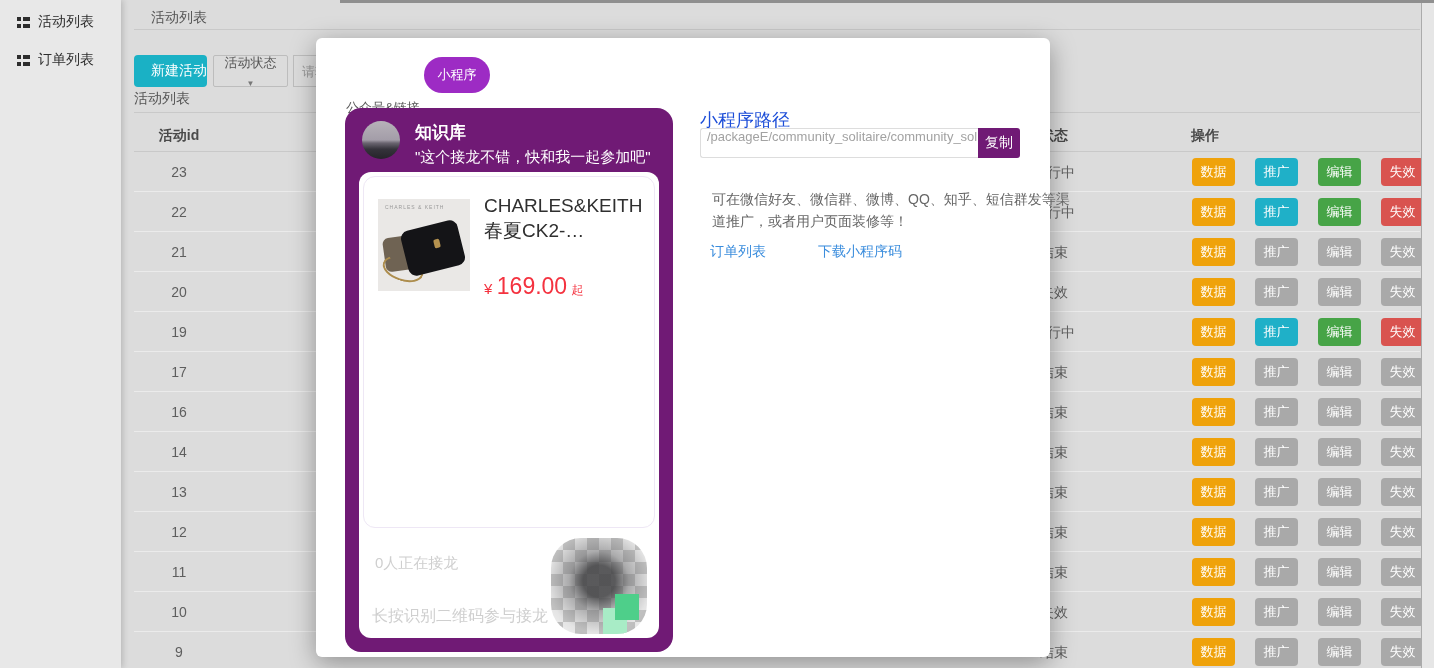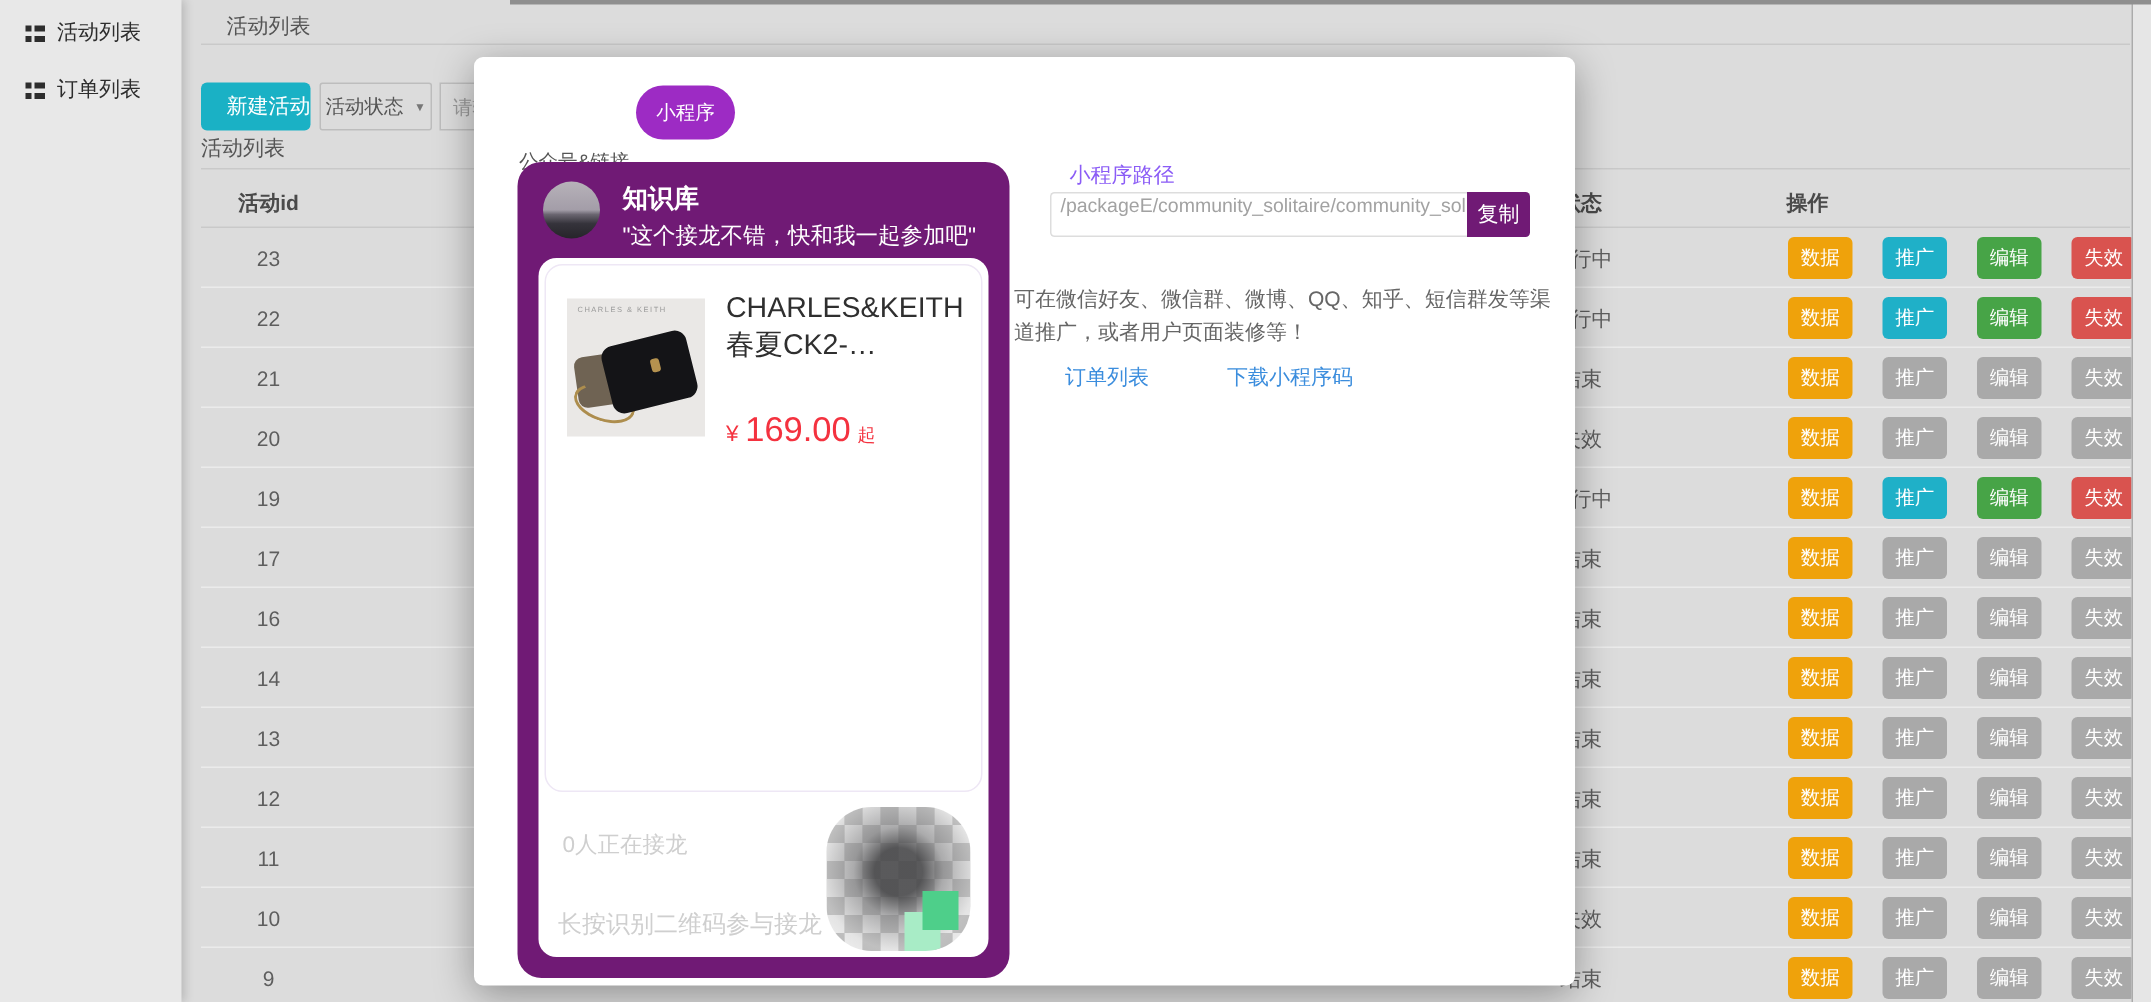--- a/index.html
+++ b/index.html
@@ -27,21 +27,21 @@
   
   .main { position:absolute; left:121px; top:0; right:0; height:668px; }
   .breadcrumb { position:absolute; left:30px; top:9px; font-size:14px; color:#555; }
   .hr { position:absolute; left:13px; right:14px; height:1px; background:#c9c9c9; }
   .hr1 { top:29px; } .hr2 { top:112px; } .hr3 { top:151px; }
 
   .btn-new { position:absolute; left:13px; top:55px; width:73px; height:32px; background:#1ab1c5; color:#fff;
              border:none; border-radius:4px; font-size:14px; font-family:inherit; cursor:pointer;text-align:right; }
   .sel-status { position:absolute; left:92px; top:55px; width:75px; height:32px; border:1px solid #bdbdbd;
                 border-radius:2px; color:#555; font-size:13px; display:flex; align-items:center;
-                justify-content:center; gap:7px; cursor:pointer; background:transparent; }
+                justify-content:center; gap:7px; cursor:pointer; background:transparent;flex-direction:column; }
   .sel-status .caret { font-size:8px; color:#777; }
   .inp-search { position:absolute; left:172px; top:55px; width:150px; height:32px; border:1px solid #bdbdbd;
                 background:transparent; padding-left:8px; font-size:13px; color:#999; font-family:inherit; }
   .inp-search::placeholder { color:#999; }
   .panel-title { position:absolute; left:13px; top:90px; font-size:14px; color:#555; }
 
   .th { position:absolute; top:118px; height:34px; line-height:34px; text-align:center; font-size:14px;
         font-weight:bold; color:#4a4a4a; }
   .th-id { left:13px; width:90px; }
   .th-status { left:873px; width:120px; }
@@ -95,27 +95,27 @@
   .hint { position:absolute; left:13px; top:434px; font-size:16px; color:#cfcfcf; white-space:nowrap; }
 
   .qr { position:absolute; left:192px; top:366px; width:96px; height:96px; border-radius:30px; overflow:hidden;
         background:
           radial-gradient(circle at 50% 45%, rgba(70,70,72,.88) 0 16px, rgba(120,120,122,.55) 30px, rgba(205,205,205,.18) 52px, transparent 58px),
           repeating-conic-gradient(#bdbdbd 0 25%, transparent 0 50%) 12px 12px/24px 24px,
           repeating-conic-gradient(#cfcfcf 0 25%, #e9e9e9 0 50%) 0 0/24px 24px; }
   .qr::after { content:""; position:absolute; right:8px; bottom:14px; width:24px; height:26px; background:#4ecf8a;
                box-shadow:-12px 14px 0 #a8ecc6; }
 
-  .path-label { position:absolute; left:397px; top:70px; font-size:14px; color:#8b5cf6; }
+  .path-label { position:absolute; left:384px; top:70px; font-size:18px; color:#1d4ed8; }
   .path-input { position:absolute; left:384px; top:90px; width:278px; height:30px; border:1px solid #ddd;
                 border-right:none; border-radius:3px 0 0 3px; padding:0 6px; font-size:13px; color:#a2a2a2;
                 font-family:inherit; white-space:nowrap; overflow:hidden; }
   .btn-copy { position:absolute; left:662px; top:90px; width:42px; height:30px; border:none; background:#701a75;
               color:#fff; font-size:14px; border-radius:0 3px 3px 0; font-family:inherit; cursor:pointer; }
-  .share-tip { position:absolute; left:360px; top:150px; width:362px; font-size:14px; line-height:22px; color:#666; }
+  .share-tip { position:absolute; left:396px; top:150px; width:362px; font-size:14px; line-height:22px; color:#666; }
   .dl-link { position:absolute; top:205px; font-size:14px; color:#3b8ddd; cursor:pointer; }
   .dl-1 { left:394px; } .dl-2 { left:502px; }
 </style>
 </head>
 <body>
 
 <div class="topstrip"></div>
 
 <div class="sidebar">
   <div class="side-item">

